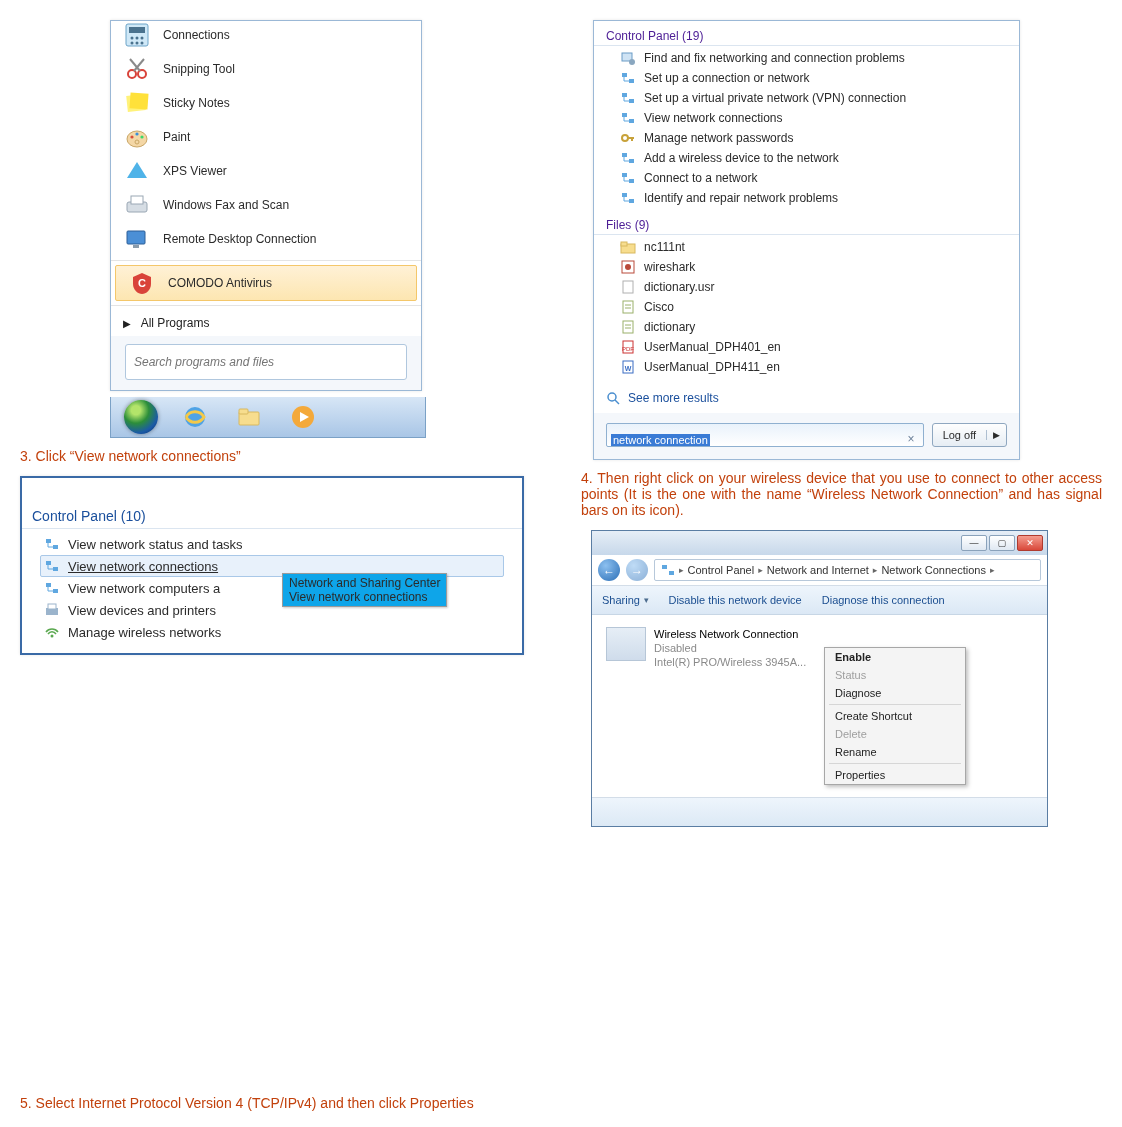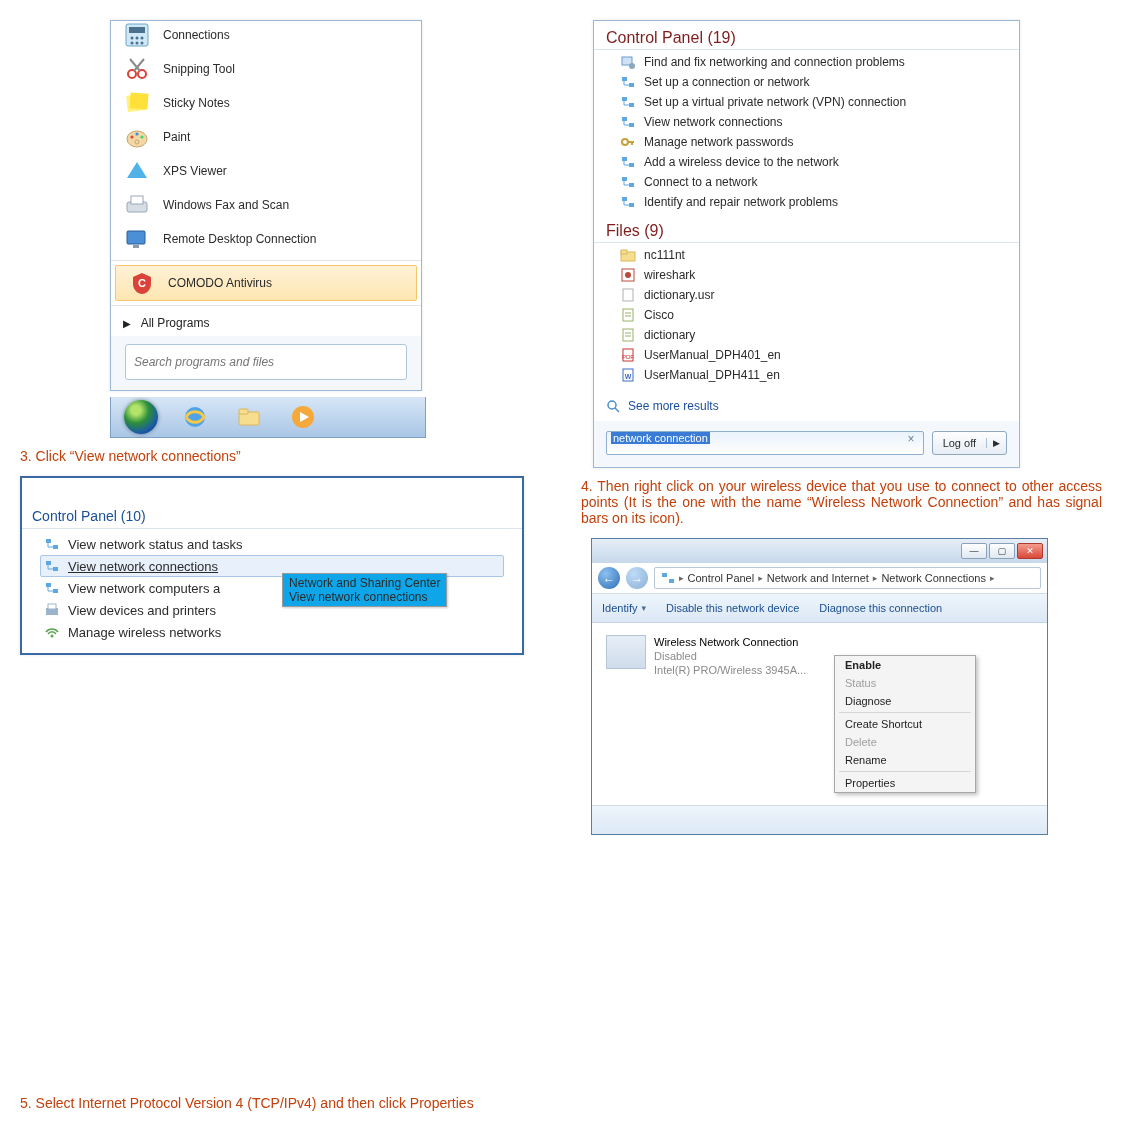--- a/index.html
+++ b/index.html
@@ -61,37 +61,37 @@
   .tb-btn { width:52px; height:34px; border-radius:3px; display:flex; align-items:center; justify-content:center; }
   .orb {
     width:34px; height:34px; border-radius:50%;
     background: radial-gradient(circle at 35% 30%, #b3e46a 14%, #2c8e3a 40%, #1b5aa6 70%, #06245a 100%);
     box-shadow:0 0 4px rgba(0,0,0,0.4);
   }
 
   
   .search-results { width:425px; margin-left:12px; }
   .section-hdr {
-    color:#7f1d1d; font-size:16px; padding:4px 12px 2px;
+    color:#4c1d95; font-size:12px; padding:4px 12px 2px;
     border-bottom:1px solid #dbe5f0;
   }
   .res-list { padding:2px 0 6px; }
   .res-it {
     display:flex; align-items:center; gap:8px;
     padding:2px 26px; font-size:12px;
   }
   .res-ico { width:16px; height:16px; display:flex; align-items:center; justify-content:center; }
   .see-more { display:flex; align-items:center; gap:8px; padding:8px 12px; color:#1a4f9c; font-size:12px; }
   .search-bottom {
     display:flex; align-items:center; gap:8px; padding:10px 12px 12px;
     background:#f4f7fb;
   }
   .search-bottom .field {
     flex:1; height:22px; border:1px solid #8fb0d0; border-radius:2px;
-    background:linear-gradient(#e9f2fb,#fff); display:flex; align-items:flex-start;
+    background:linear-gradient(#e9f2fb,#fff); display:flex; align-items:flex-end;
     padding:0 4px; 
   }
   .sel-text { background:#3a7bd5; color:#fff; padding:0 2px; font-size:11px; }
   .clear-x { color:#6d819a; font-size:12px; padding:0 4px; }
   .logoff-btn {
     height:22px; border:1px solid #8fa7c0; border-radius:3px;
     background:linear-gradient(#fefefe,#e6edf4); font-size:11px;
     display:flex; align-items:center;
   }
   .logoff-btn span { padding:0 10px; }
@@ -135,21 +135,21 @@
   .adapter {
     margin:12px 0 0 14px;
     display:flex; gap:8px;
     width:210px;
   }
   .adapter .aico { width:38px; height:32px; background:linear-gradient(#e6eef6,#cfdceb); border:1px solid #b6c6d7; }
   .adapter .txt { font-size:11px; line-height:14px; }
   .adapter .txt .title { color:#000; }
   .adapter .txt .sub { color:#8a8a8a; }
   .ctxmenu {
-    margin:32px 0 12px 18px;
+    margin:32px 0 12px 8px;
     width:140px; border:1px solid #a7a7a7; background:#f4f4f4;
     box-shadow:2px 2px 4px rgba(0,0,0,0.25); font-size:11px;
   }
   .cm-item { padding:3px 10px; color:#222; }
   .cm-item.disabled { color:#9e9e9e; }
   .cm-item.bold { font-weight:bold; }
   .cm-sep { height:1px; background:#d6d6d6; margin:2px 4px; }
   .status {
     height:28px; border-top:1px solid #d3dde8;
     background:linear-gradient(#eef5fc,#dce9f5);
@@ -556,21 +556,21 @@
           <span class="sep">▸</span>
           <span>Control Panel</span>
           <span class="sep">▸</span>
           <span>Network and Internet</span>
           <span class="sep">▸</span>
           <span>Network Connections</span>
           <span class="sep">▸</span>
         </div>
       </div>
       <div class="toolbar">
-        <span><span>Identify</span></span>
+        <span><span>Sharing</span></span>
           <span class="sep">▾</span>
         <span>Disable this network device</span>
         <span>Diagnose this connection</span>
       </div>
       <div class="content">
         <div class="adapter">
           <div class="aico"></div>
           <div class="txt">
             <div class="title">Wireless Network Connection</div>
             <div class="sub">Disabled</div>

